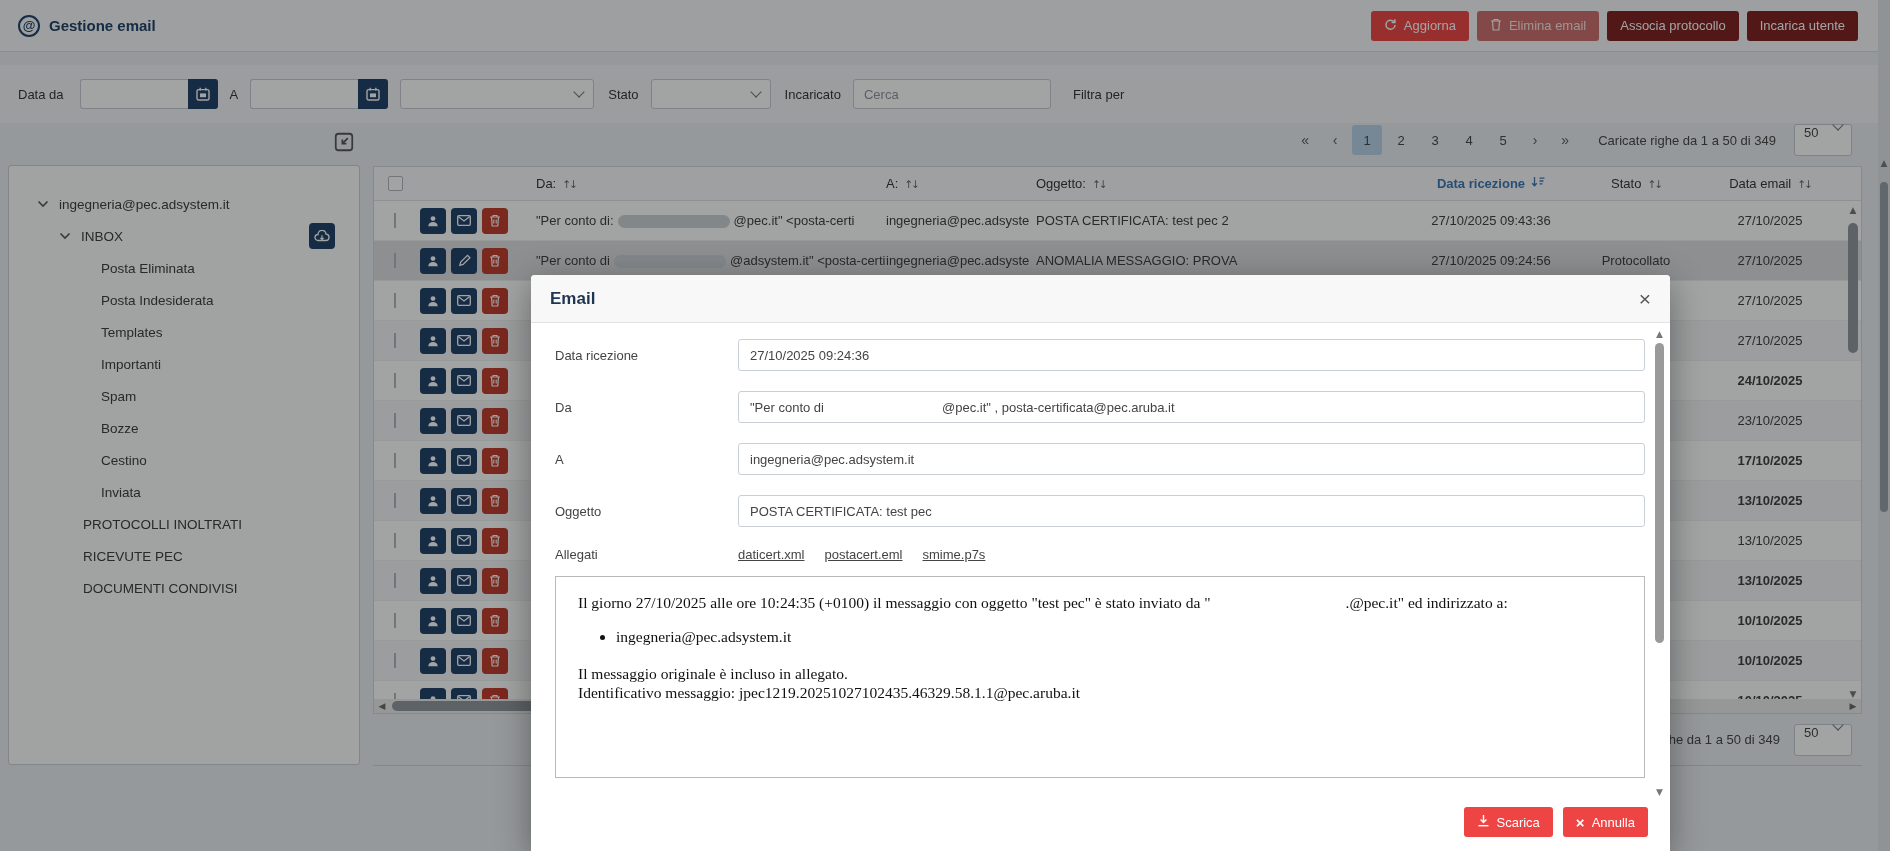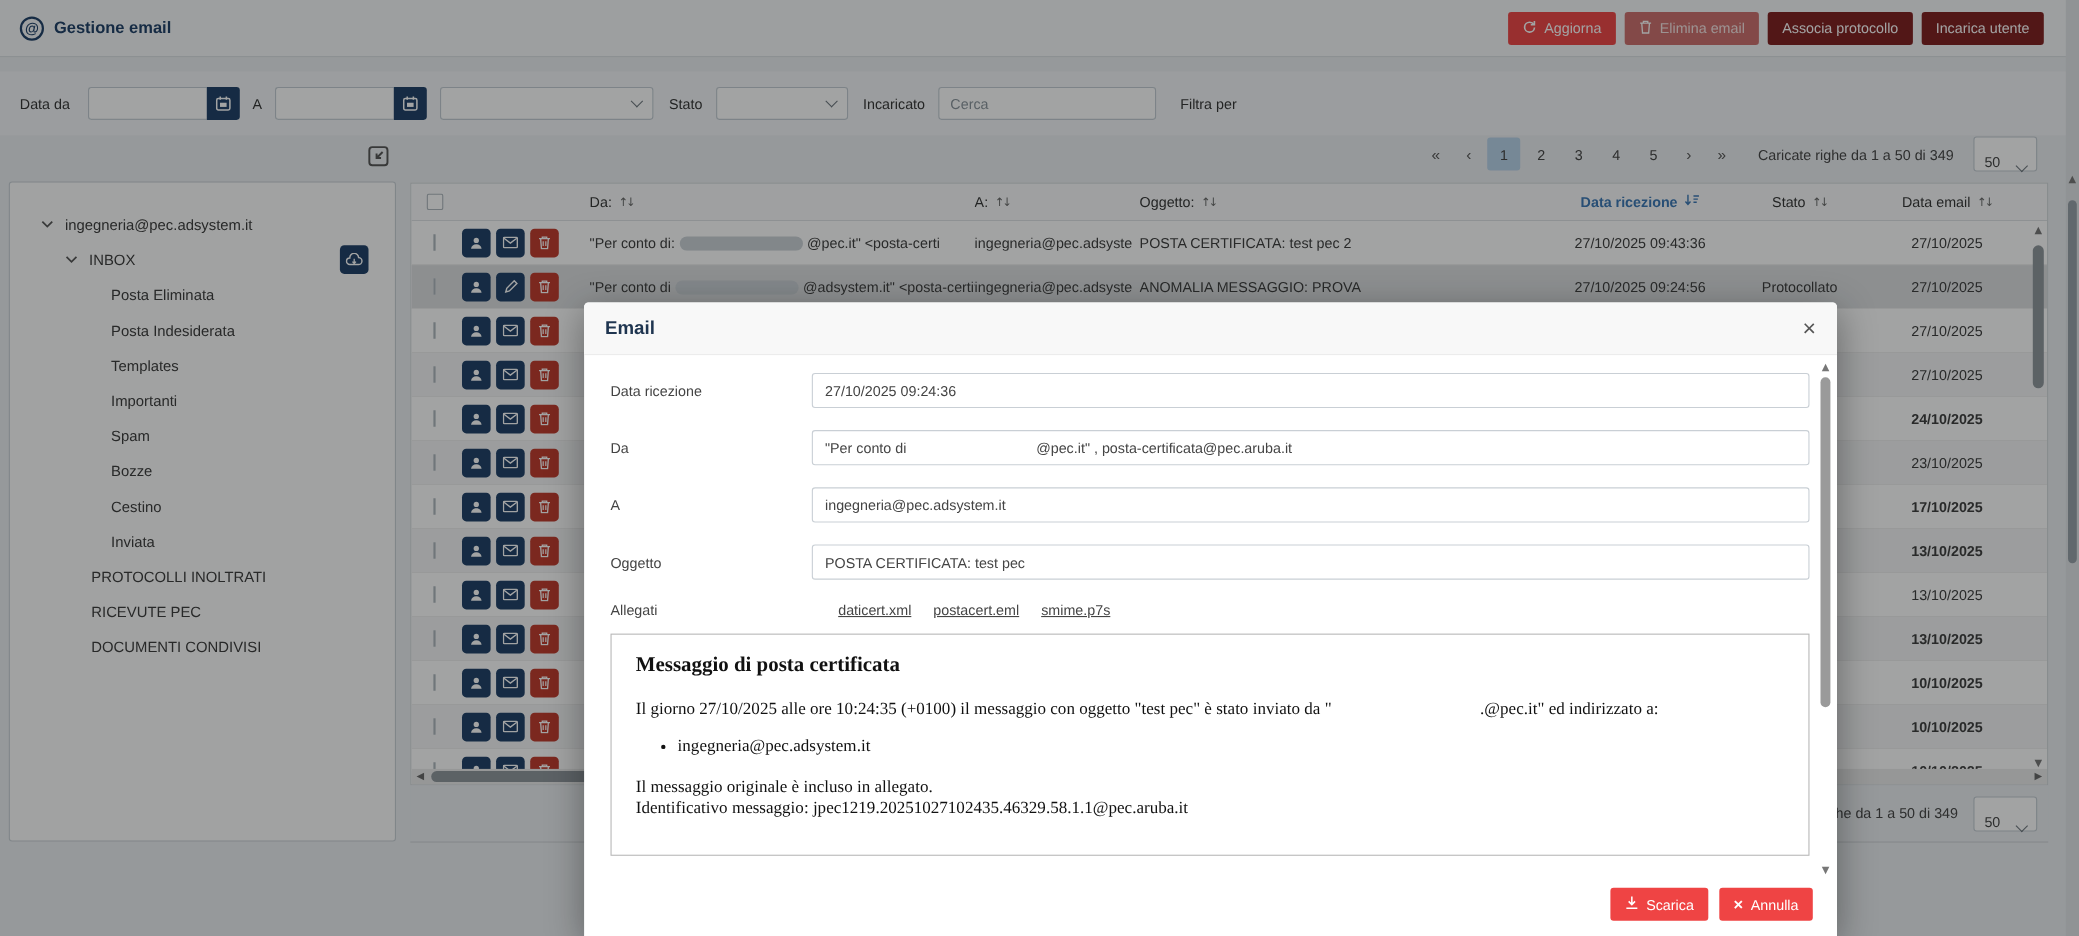--- a/index.html
+++ b/index.html
@@ -36,21 +36,21 @@
   .ti-child   { padding-left:92px; }
   .ti-section { padding-left:74px; }
   .cloud-btn { position:absolute; right:24px; top:3px; width:26px; height:26px; background:#1d3e66; border:none; border-radius:4px; display:flex; align-items:center; justify-content:center; cursor:pointer; }
 
   
   .pager-top { position:absolute; left:373px; top:118px; width:1489px; height:44px; display:flex; align-items:center; justify-content:flex-end; gap:4px; padding-right:10px; font-size:13px; color:#444; }
   .page-arrow { width:26px; height:30px; display:flex; align-items:center; justify-content:center; color:#555; font-size:14px; cursor:pointer; }
   .page-num { width:30px; height:30px; display:flex; align-items:center; justify-content:center; border-radius:3px; cursor:pointer; }
   .page-num.active { background:#b9d3eb; }
   .pager-info { margin-left:16px; margin-right:14px; white-space:nowrap; }
-  .size-select { width:58px; height:32px; background:#fff; border:1px solid #c3ccd3; border-radius:3px; display:flex; align-items:flex-end; justify-content:space-between; padding:0 9px; cursor:pointer; font-size:13px; }
+  .size-select { width:58px; height:32px; background:#fff; border:1px solid #c3ccd3; border-radius:3px; display:flex; align-items:flex-start; justify-content:space-between; padding:0 9px; cursor:pointer; font-size:13px; }
   .pager-bottom { position:absolute; left:373px; top:714px; width:1489px; height:52px; display:flex; align-items:center; justify-content:flex-end; gap:14px; padding-right:10px; font-size:13px; color:#444; border-bottom:1px solid #cfd4d8; background:#eceff2; }
 
   
   .table-card { position:absolute; left:373px; top:166px; width:1489px; height:548px; background:#fff; border:1px solid #d2d7db; overflow:hidden; }
   .thead, .trow { display:grid; grid-template-columns:42px 120px 350px 150px 365px 180px 110px 158px; align-items:center; }
   .thead { height:34px; background:#fafbfc; border-bottom:1px solid #dfe3e6; font-size:13px; color:#333; }
   .th { display:flex; align-items:center; gap:6px; overflow:hidden; white-space:nowrap; }
   .th-center { justify-content:center; }
   .sort { font-family:"DejaVu Sans",sans-serif; font-size:10.5px; color:#666; letter-spacing:-2px; }
   .th-sorted { color:#3a77b5; font-weight:600; }
@@ -712,30 +712,29 @@
       </div>
     </div>
     <div class="field-row">
       <span>A</span>
       <input class="field-input" value="ingegneria@pec.adsystem.it" style="">
     </div>
     <div class="field-row">
       <span>Oggetto</span>
       <input class="field-input" value="POSTA CERTIFICATA: test pec" style="">
     </div>
-    <div class="field-row" style="margin-bottom:14px;gap:24px;">
+    <div class="field-row" style="margin-bottom:14px;">
       <span>Allegati</span>
       <div class="attachment-list">
           <a class="attachment">daticert.xml</a>
           <a class="attachment">postacert.eml</a>
           <a class="attachment">smime.p7s</a>
         </div>
     </div>
     <div class="msg-box">
-      <h3>Messaggio di posta certificata</h3>
       <div class="msg-line">
         <span>Il giorno 27/10/2025 alle ore 10:24:35 (+0100) il messaggio con oggetto "test pec" è stato inviato da "</span><span class="redact-gap" style="width:135px;"></span><span>.@pec.it" ed indirizzato a:</span>
       </div>
       <ul>
           <li>ingegneria@pec.adsystem.it</li>
         </ul>
       <div class="msg-note">Il messaggio originale è incluso in allegato.</div>
       <div class="msg-note">Identificativo messaggio: jpec1219.20251027102435.46329.58.1.1@pec.aruba.it</div>
     </div>
     <div class="mscroll">

